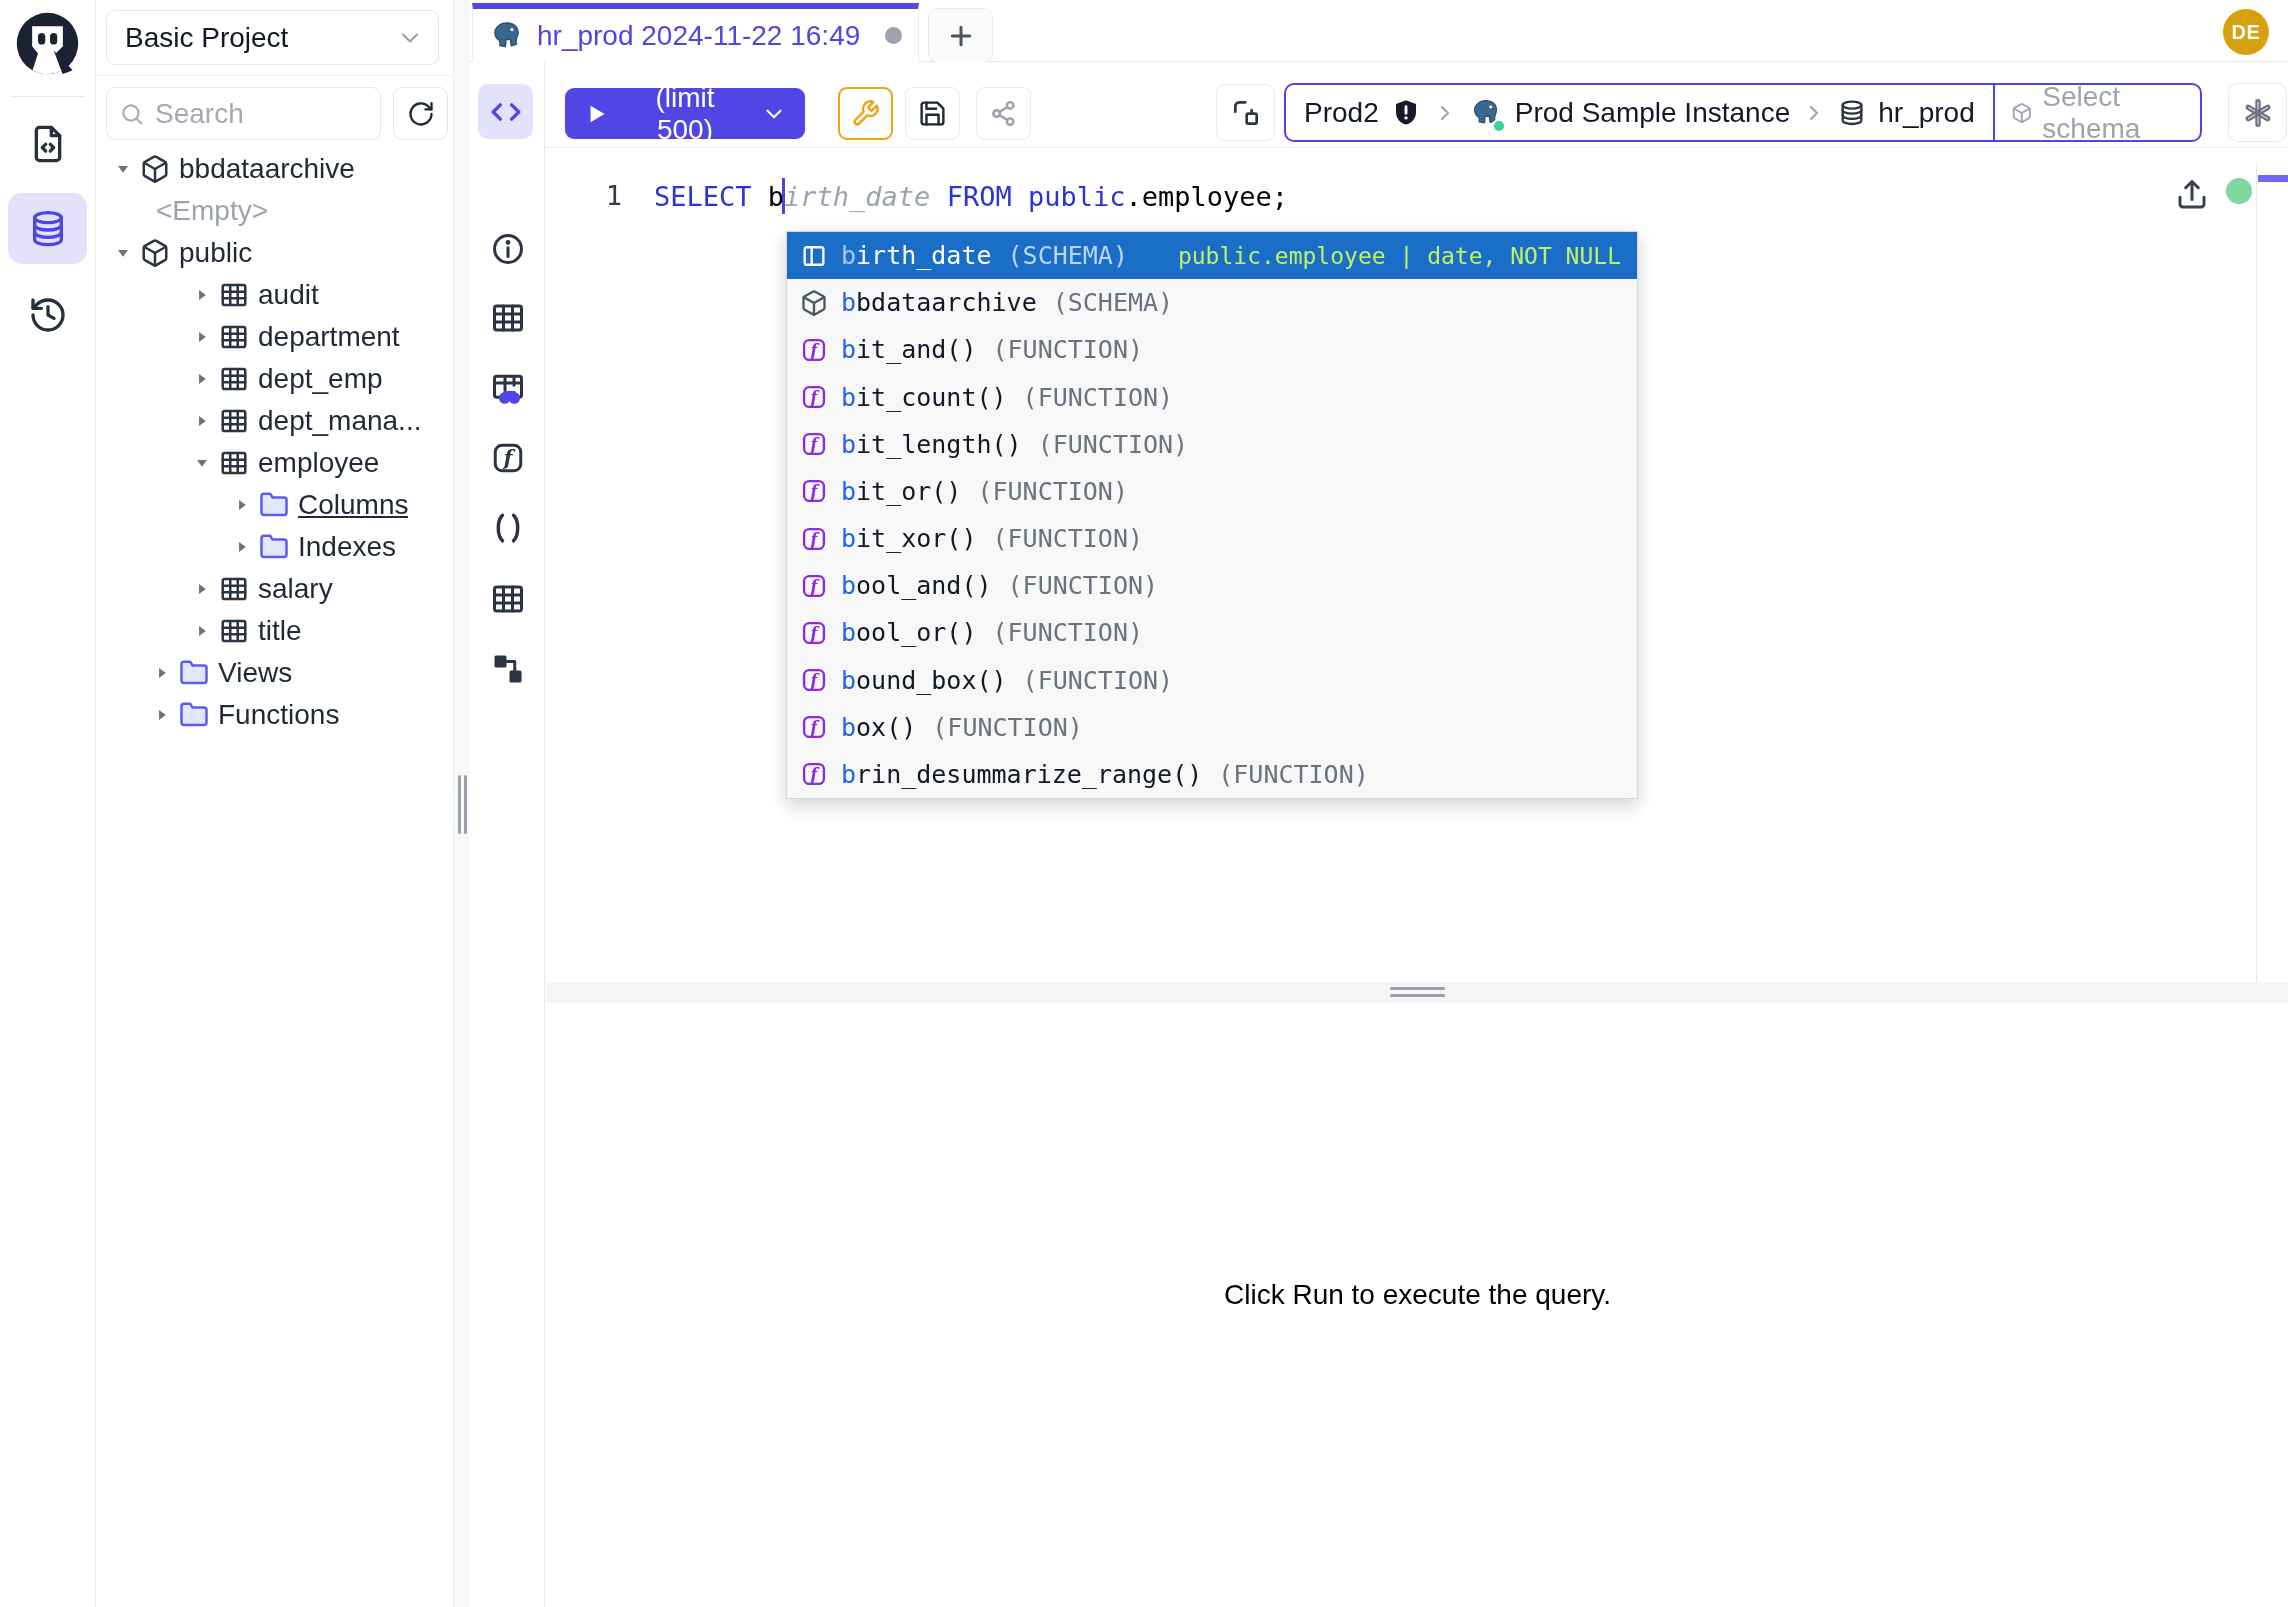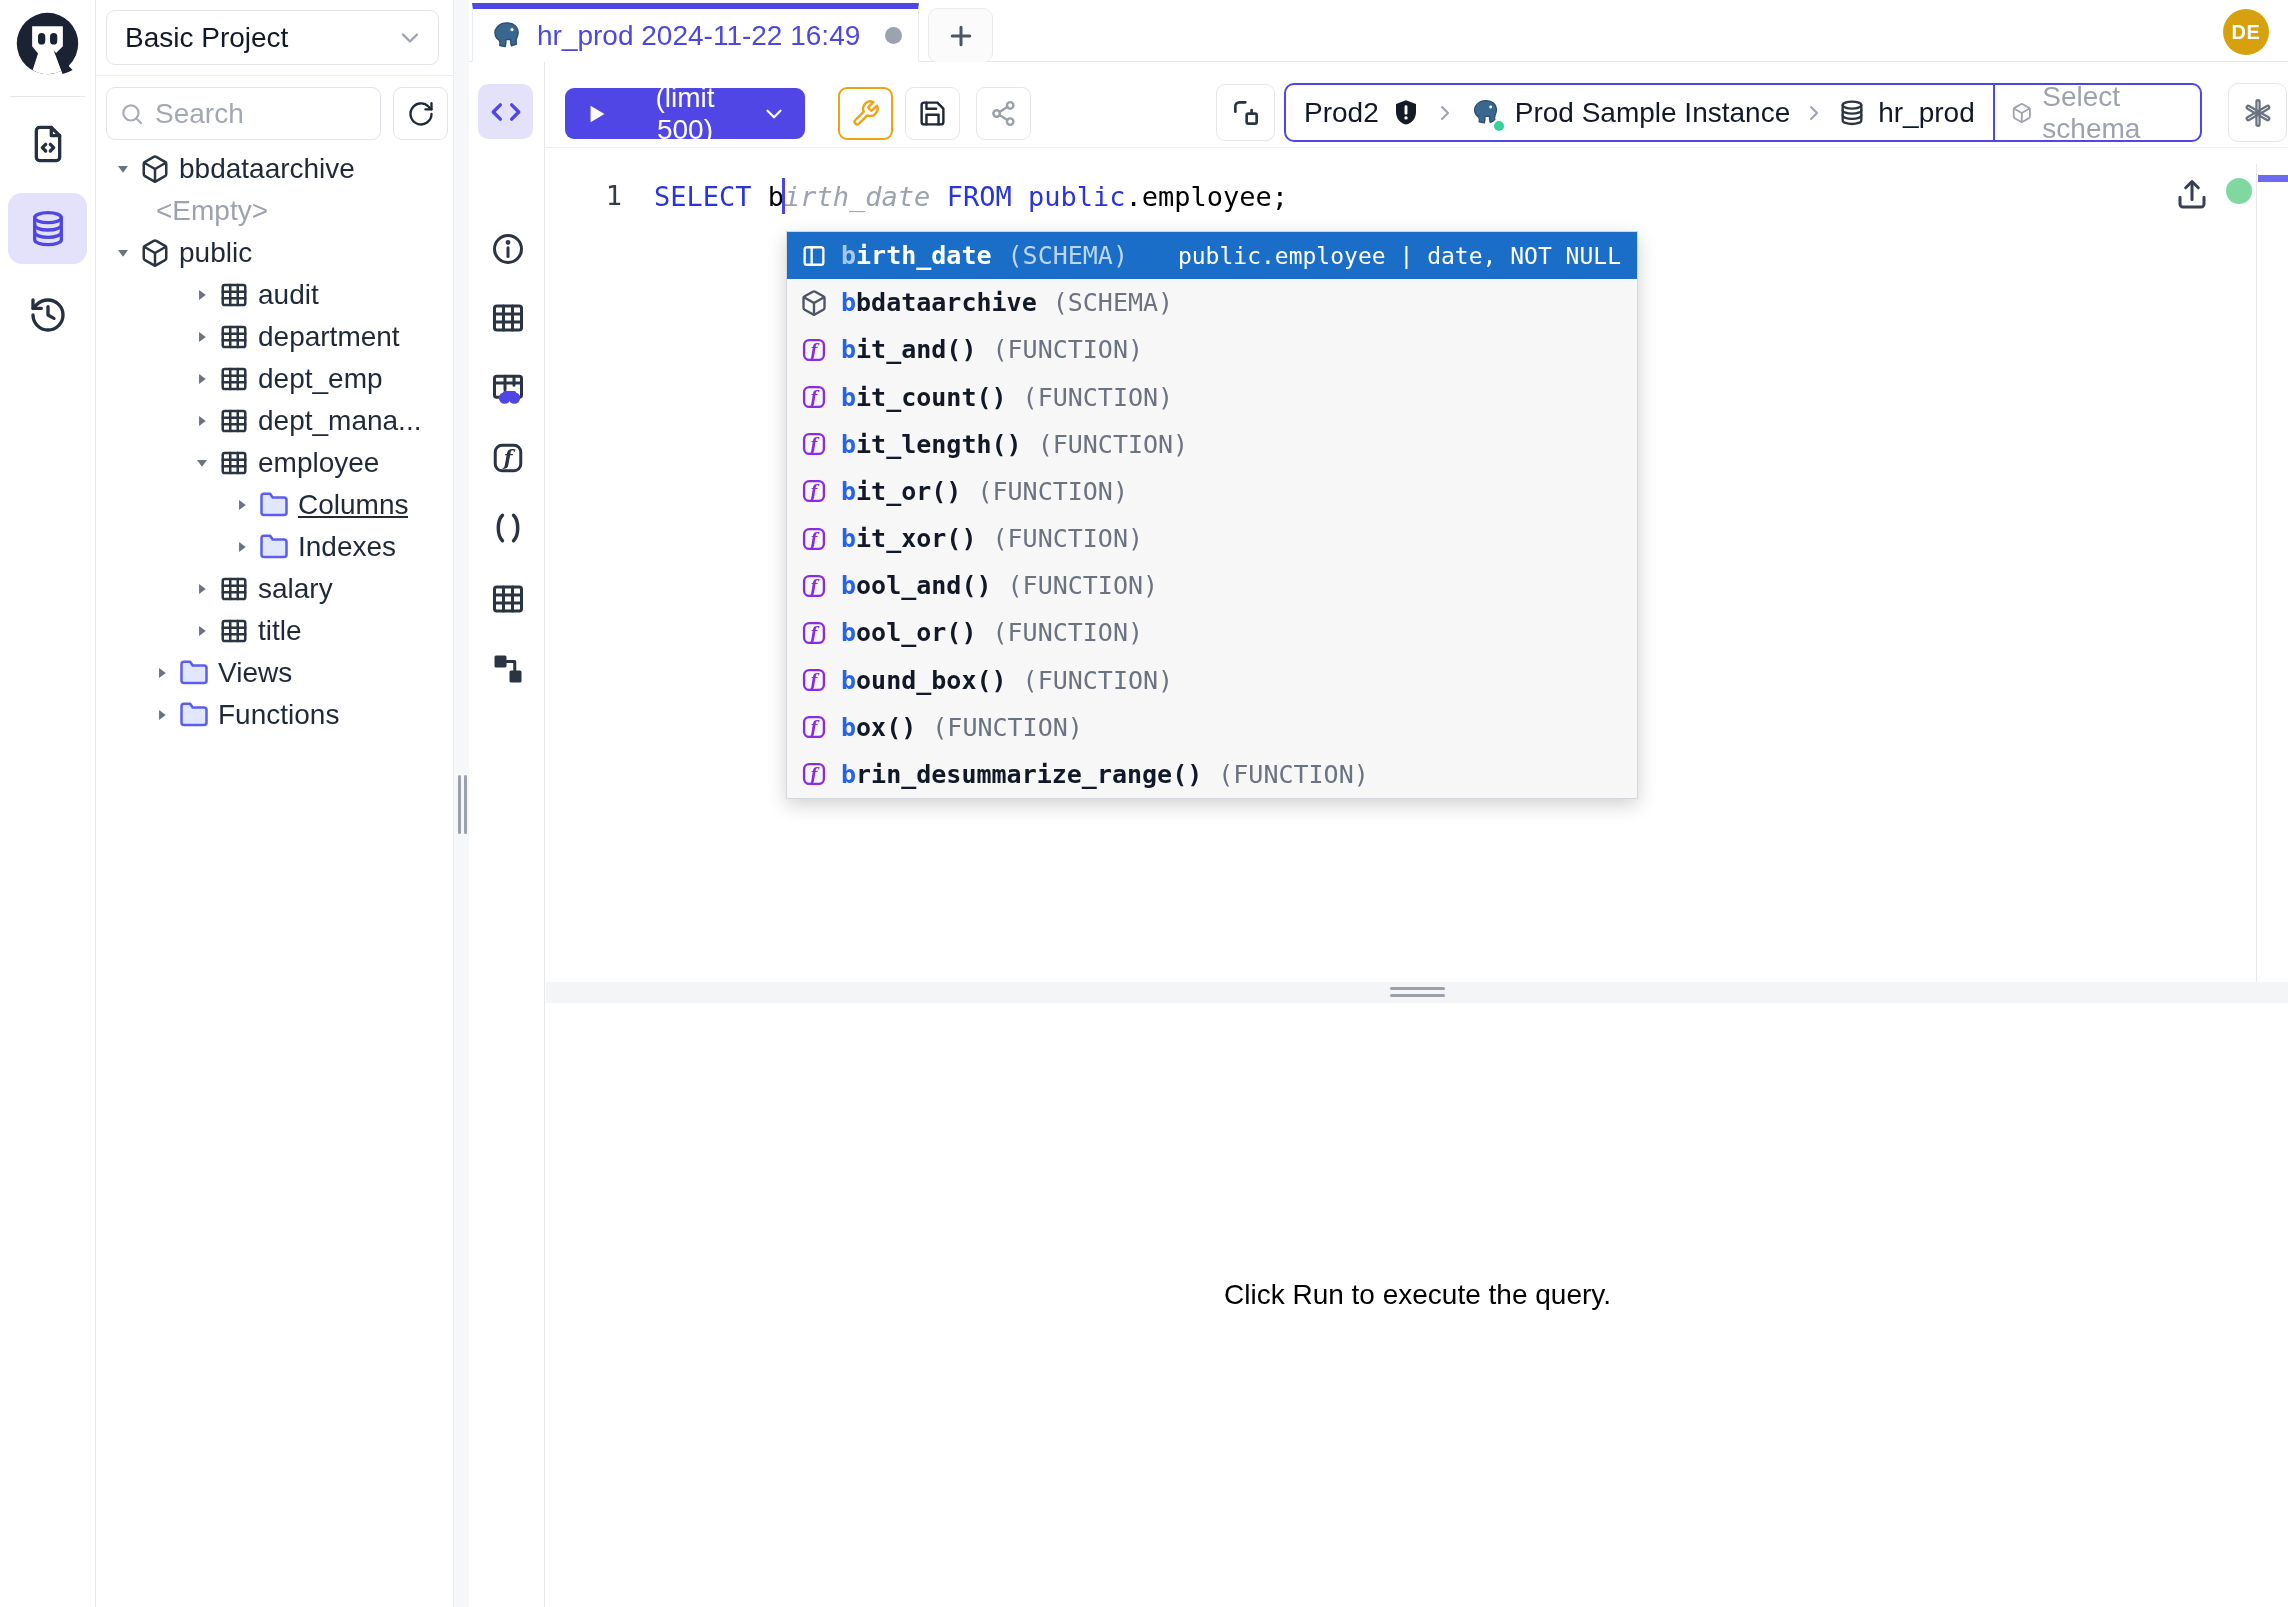--- a/index.html
+++ b/index.html
@@ -101,24 +101,24 @@
   #ruler-line { position:absolute; right:32px; top:15px; width:1px; height:819px; background:#e8e9ec; }
   #ruler-marker { position:absolute; right:0; top:26px; width:31px; height:7px; background:#6b6af0; }
   #editor-export { position:absolute; right:79px; top:28px; width:36px; height:36px; color:#374151; }
   #editor-status { position:absolute; right:37px; top:29px; width:26px; height:26px; border-radius:50%; background:#7fd89e; }
 
   
   #autocomplete { position:absolute; left:240px; top:82px; width:852px; height:568px; background:#f7f7f8; border:1px solid #d6d7dc; box-shadow:0 6px 18px rgba(0,0,0,.18); display:flex; flex-direction:column; }
   .ac-row { flex:1 1 0; display:flex; align-items:center; padding:0 16px 0 12px; font-family:"DejaVu Sans Mono",monospace; font-size:25px; white-space:nowrap; overflow:hidden; }
   .ac-row .ac-ic { width:30px; height:30px; flex:none; margin-right:12px; display:flex; align-items:center; justify-content:center; }
   .ac-row .ac-ic svg { width:28px; height:28px; }
-  .ac-name { font-weight:700; color:#111827; }
+  .ac-name { font-weight:400; color:#111827; }
   .ac-name .m { color:#2563eb; }
   .ac-kind { margin-left:16px; color:#6b7280; }
-  .ac-detail { margin-left:auto; font-size:23px; color:#ffffff; }
+  .ac-detail { margin-left:auto; font-size:23px; color:#bef264; }
   .ac-row.sel { background:#1b6ec8; }
   .ac-row.sel .ac-name { color:#fff; }
   .ac-row.sel .ac-name .m { color:#a5c9f1; }
   .ac-row.sel .ac-kind { color:#bcd6f2; }
   .ac-row.sel .ac-ic { color:#fff; }
   .ac-ic.c-schema { color:#4b5563; }
   .ac-ic.c-func { color:#8a2be2; }
 
   
   #h-splitter { left:546px; top:982px; width:1743px; height:21px; background:#f4f5f6; }

